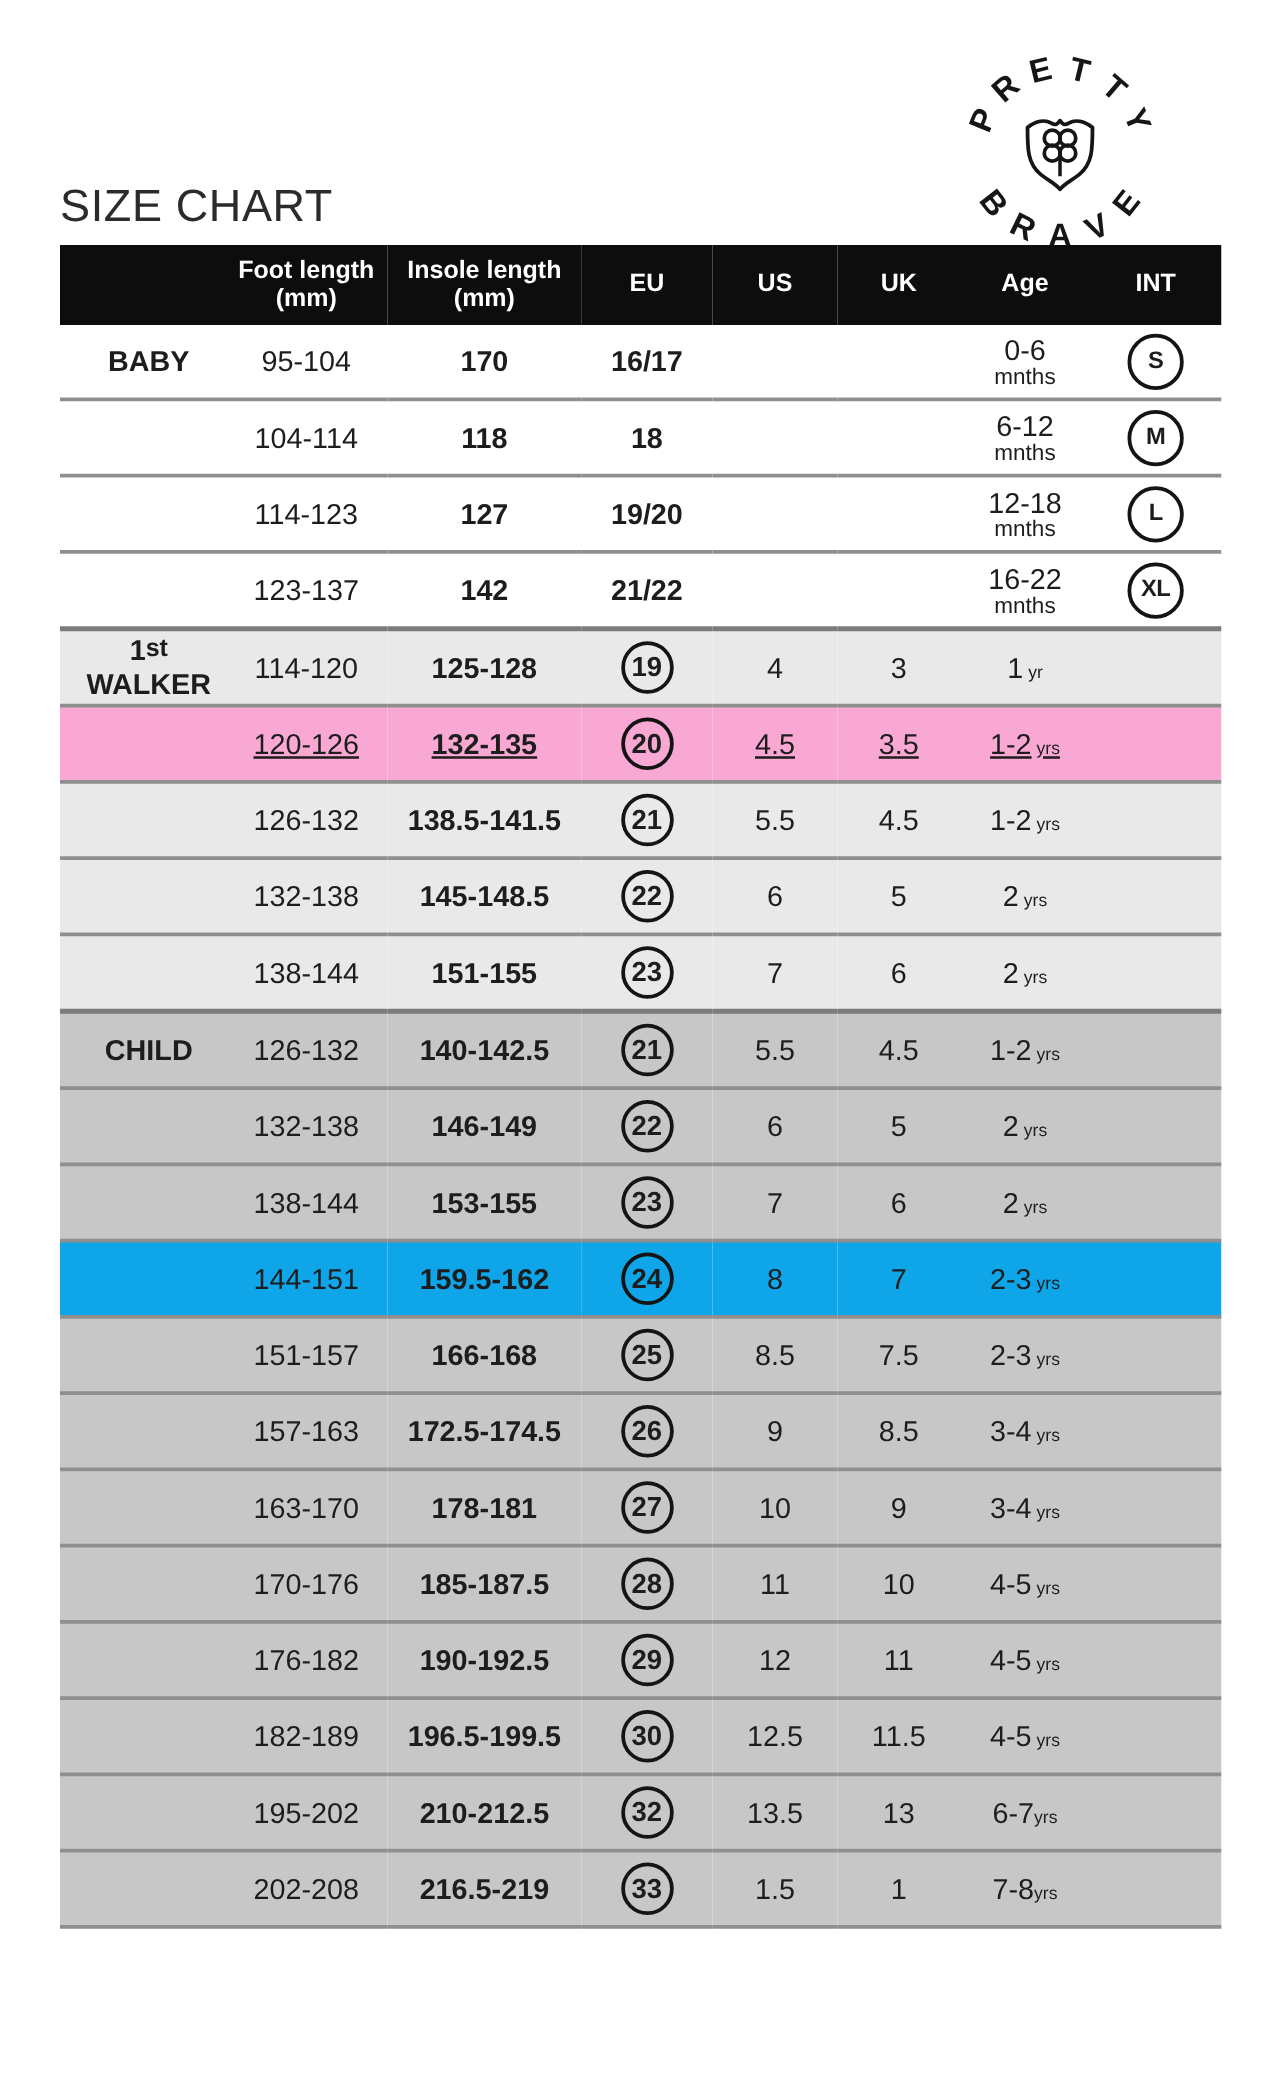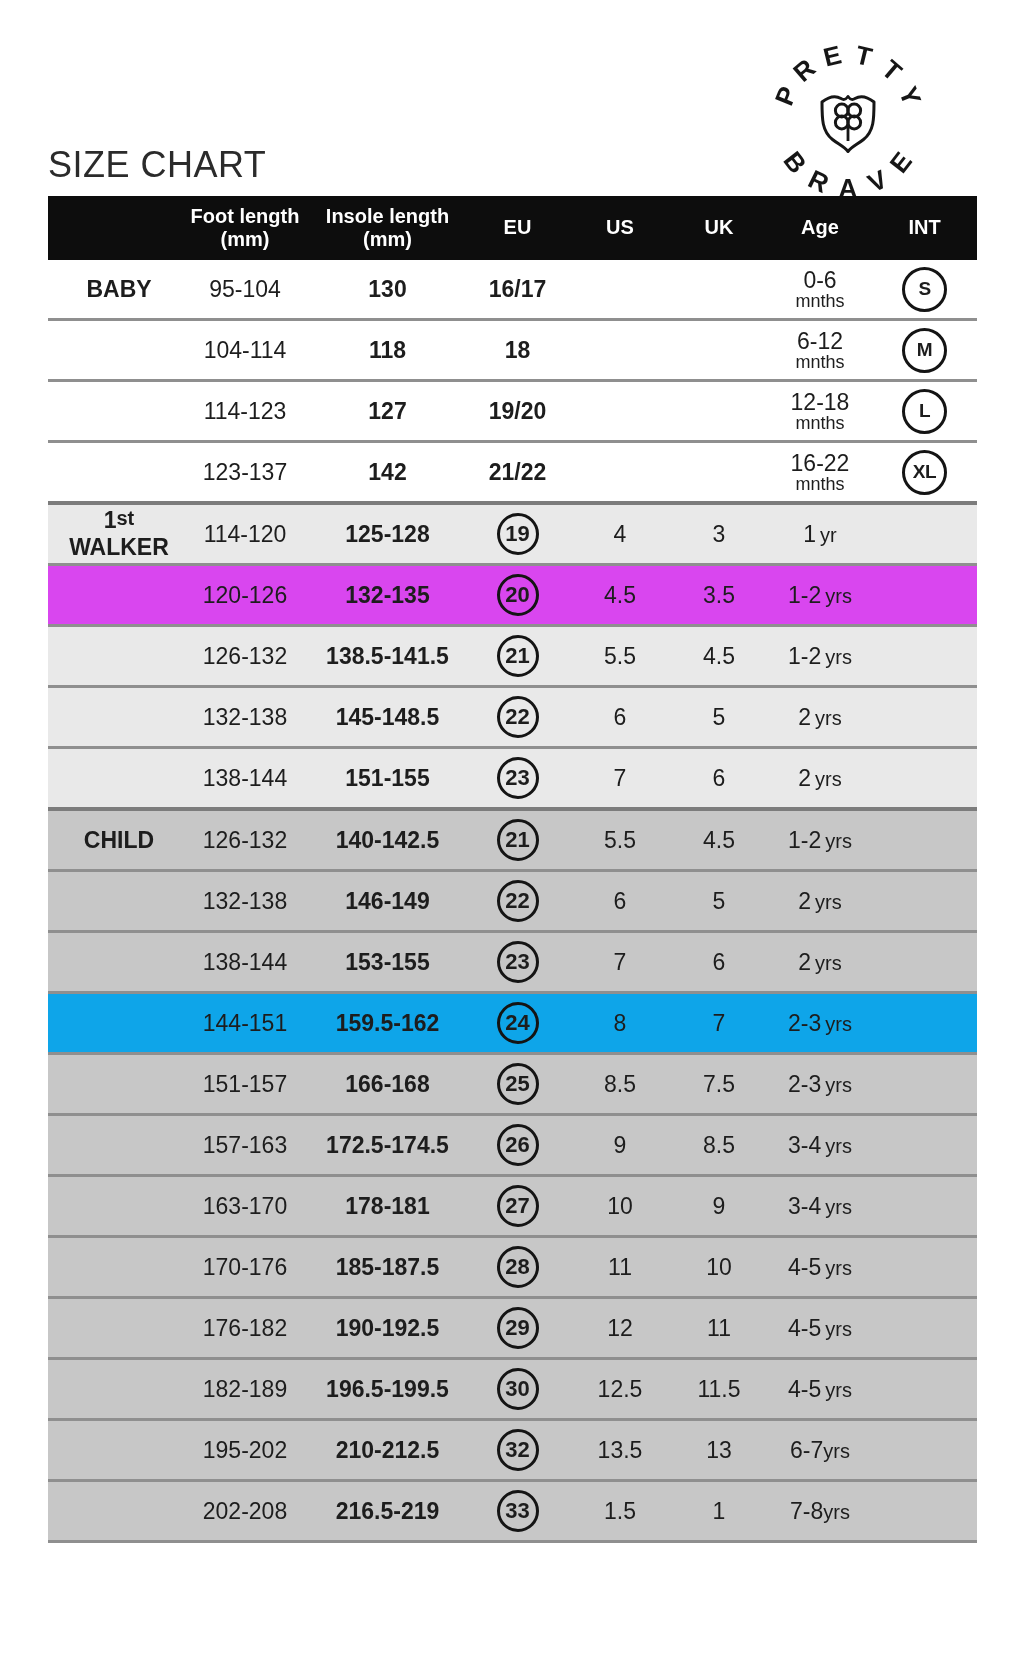--- a/index.html
+++ b/index.html
@@ -21,21 +21,21 @@
   tr.section-start td{border-top:4px solid #7c7c7c !important;}
   .cat-cell{text-align:right;padding-left:10px !important;font-weight:bold;font-size:22px;}
   .cat-cell .sup{font-size:20px;font-weight:bold;position:relative;top:-3px;}
   .insole-cell{font-weight:bold;}
   .eu-plain{font-weight:bold;}
   .circle-badge{display:inline-flex;align-items:center;justify-content:center;width:42px;height:42px;
         border:3px solid #141414;border-radius:50%;font-weight:bold;font-size:22px;box-sizing:border-box;}
   .int-badge{display:inline-flex;align-items:center;justify-content:center;width:45px;height:45px;
         border:3px solid #141414;border-radius:50%;font-weight:bold;font-size:19px;
         letter-spacing:-0.5px;box-sizing:border-box;}
-  .age-cell .age-unit{font-size:20px;margin-left:4px;}
+  .age-cell .age-unit{font-size:14px;margin-left:4px;}
   .age-cell.tight .age-unit{margin-left:0;}
   .age-cell.stacked .age-value{display:block;line-height:1.05;}
   .age-cell.stacked .age-unit{display:block;font-size:18px;line-height:1;margin:0;}
 </style>
 </head>
 <body>
 
 <div class="page">
 
   <div class="page-title">SIZE CHART</div>
@@ -95,21 +95,21 @@
         <th>US</th>
         <th>UK</th>
         <th>Age</th>
         <th>INT</th>
       </tr>
     </thead>
     <tbody>
         <tr class="body-row" style="background: rgb(255, 255, 255);">
     <td class="cat-cell"><span></span><span class="sup"></span><span>BABY</span></td>
     <td><span>95-104</span></td>
-    <td class="insole-cell"><span>130</span></td>
+    <td class="insole-cell"><span>170</span></td>
     <td><span class="eu-plain">16/17</span></td>
     <td><span></span></td>
     <td><span></span></td>
     <td class="age-cell stacked">
             <span class="age-value">0-6</span>
             <span class="age-unit">mnths</span>
           </td>
     <td><span class="int-badge">S</span></td>
   </tr>
         <tr class="body-row" style="background: rgb(255, 255, 255);">
@@ -154,21 +154,21 @@
         <tr class="body-row section-start" style="background: rgb(233, 233, 233);">
     <td class="cat-cell"><span>1</span><span class="sup">st</span><span> WALKER</span></td>
     <td><span>114-120</span></td>
     <td class="insole-cell"><span>125-128</span></td>
     <td><span class="circle-badge">19</span></td>
     <td><span>4</span></td>
     <td><span>3</span></td>
     <td class="age-cell"><span class="age-value">1</span><span class="age-unit">yr</span></td>
     <td><span class="int-badge" style="visibility: hidden;"></span></td>
   </tr>
-        <tr class="body-row" style="background: #d946ef;">
+        <tr class="body-row" style="background: #f9a8d4; text-decoration: underline;">
     <td class="cat-cell"><span></span><span class="sup"></span><span></span></td>
     <td><span>120-126</span></td>
     <td class="insole-cell"><span>132-135</span></td>
     <td><span class="circle-badge">20</span></td>
     <td><span>4.5</span></td>
     <td><span>3.5</span></td>
     <td class="age-cell"><span class="age-value">1-2</span><span class="age-unit">yrs</span></td>
     <td><span class="int-badge" style="visibility: hidden;"></span></td>
   </tr>
         <tr class="body-row" style="background: rgb(233, 233, 233);">

